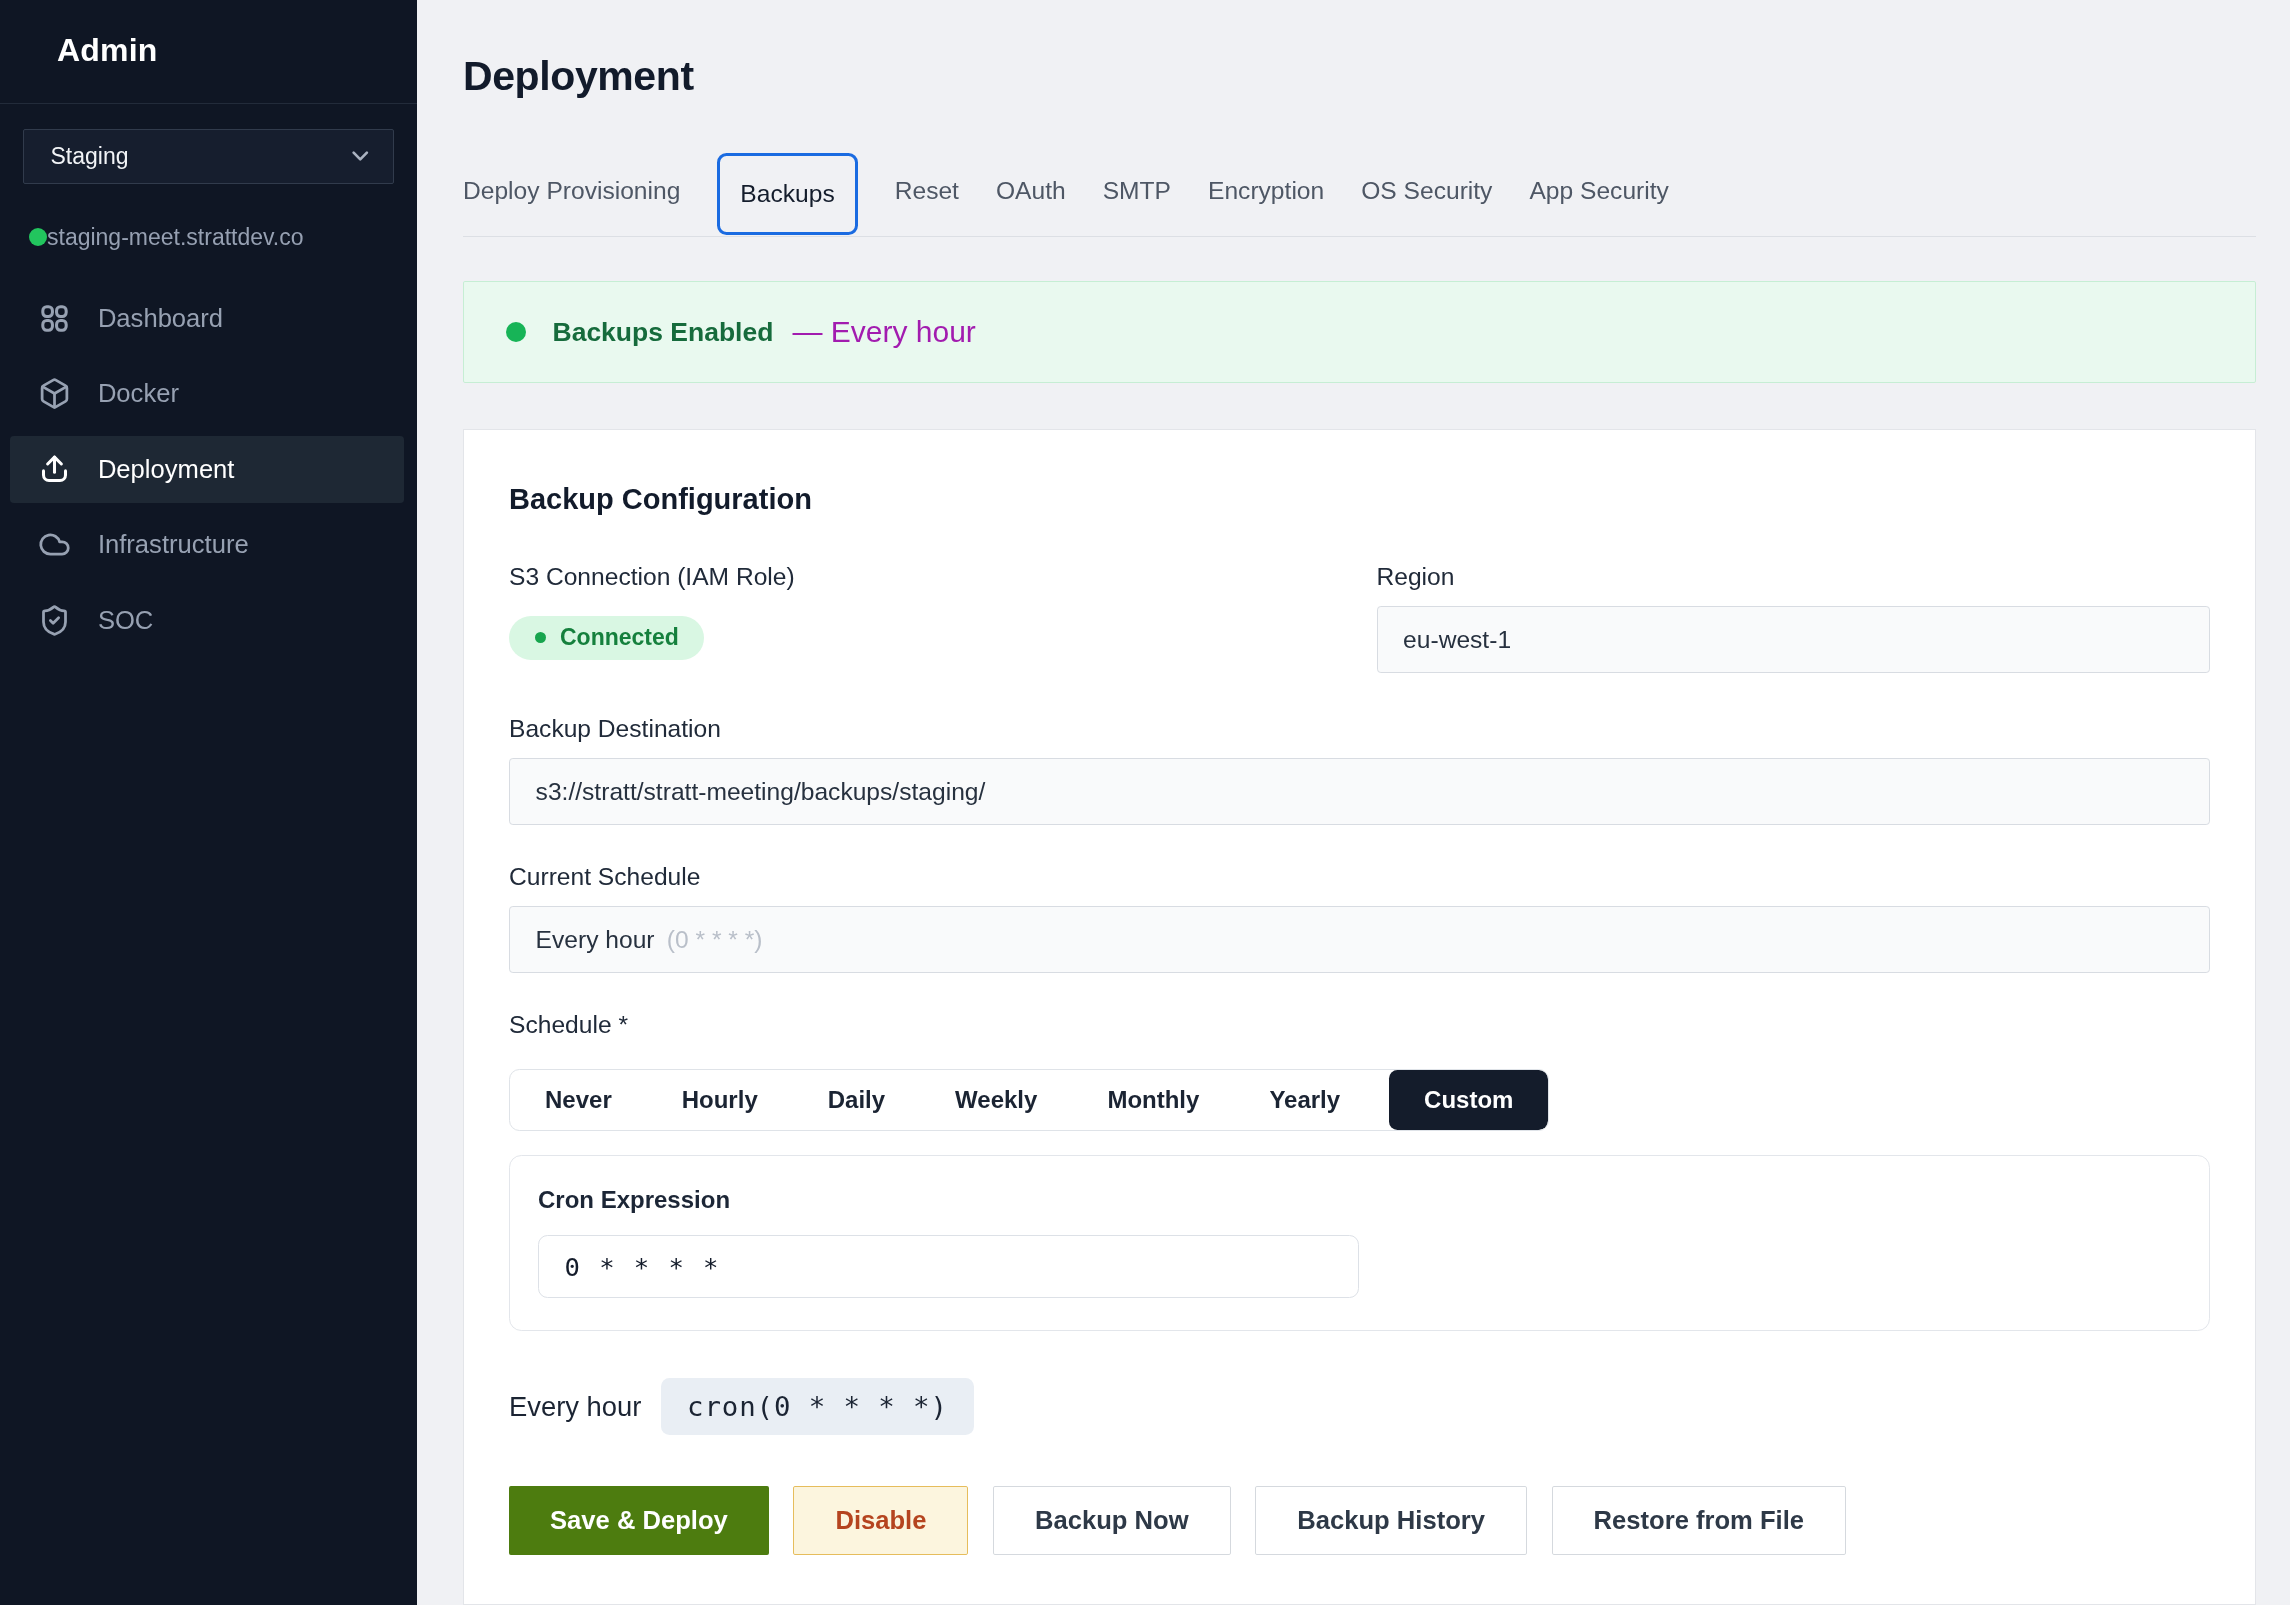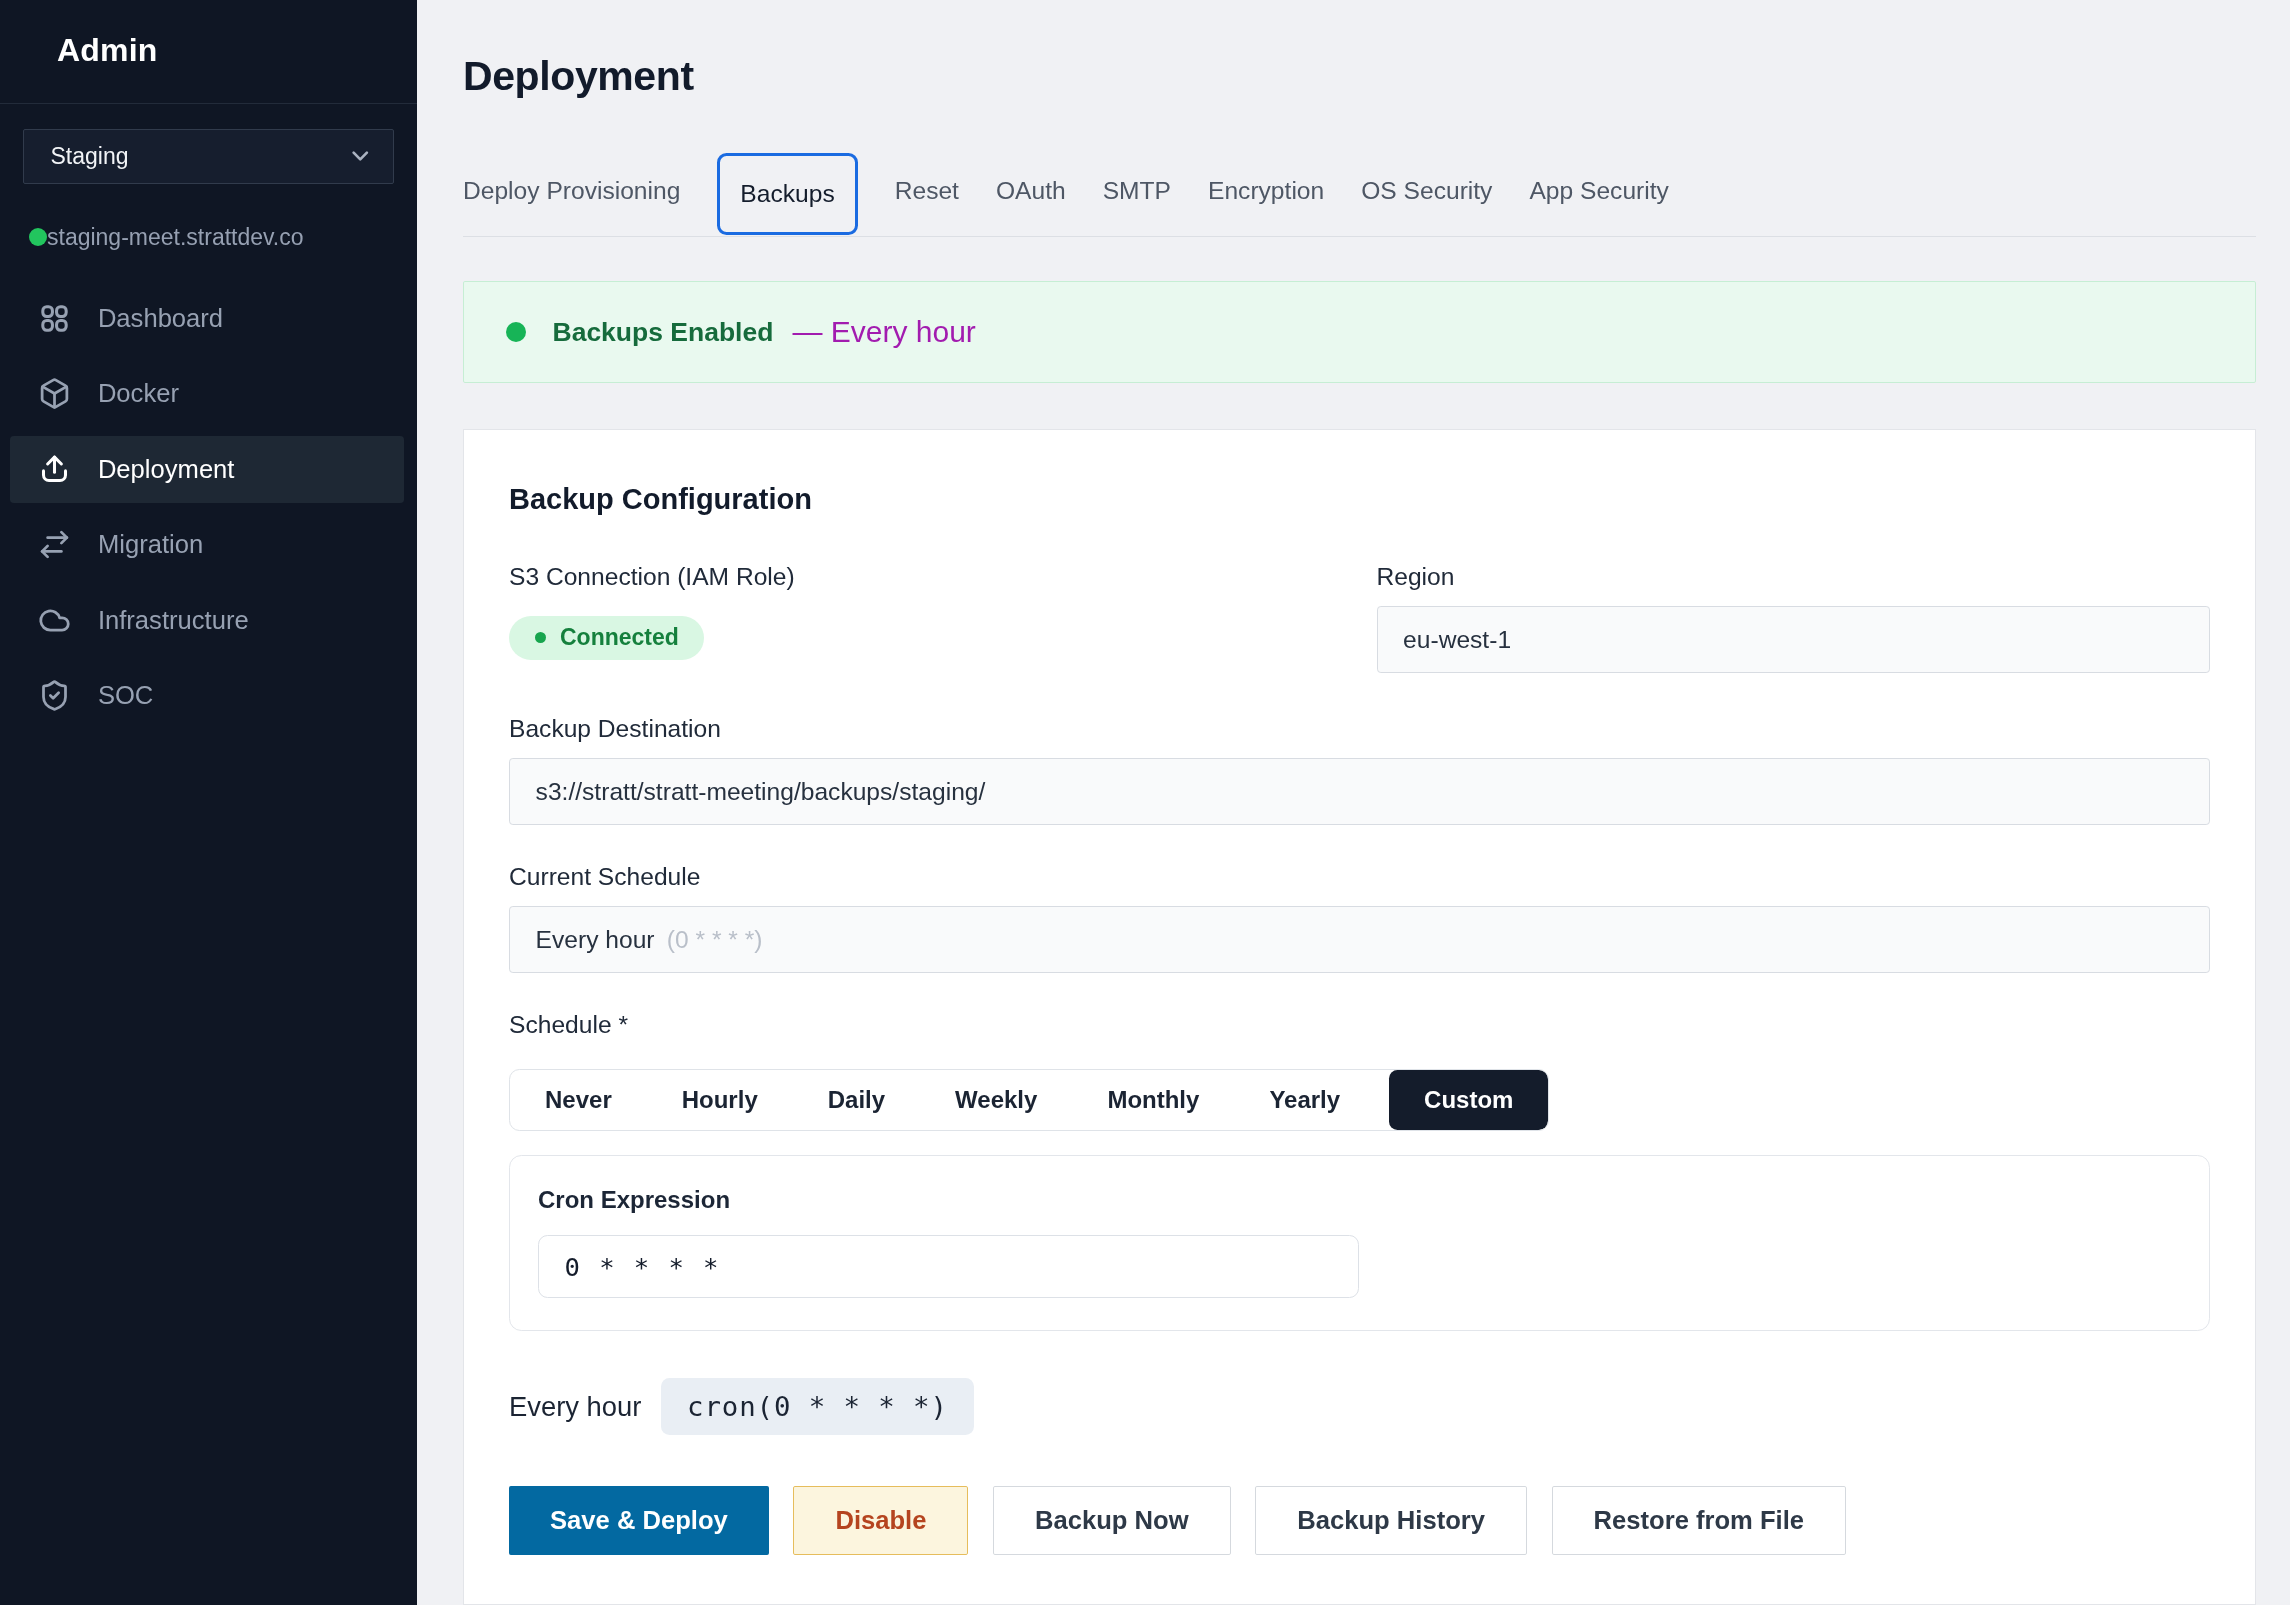--- a/index.html
+++ b/index.html
@@ -160,21 +160,21 @@
     color: #1b2433; letter-spacing: 0.9px;
   }
 
   .actions { margin-top: 51px; display: flex; gap: 24.6px; }
   .btn {
     height: 69px; padding: 0 41px; border-radius: 1.9px;
     display: inline-flex; align-items: center;
     font-size: 25.6px; font-weight: 600; cursor: pointer;
     font-family: "Liberation Sans", sans-serif; border: none;
   }
-  .btn-primary { background: #0369a1; color: #ffffff; }
+  .btn-primary { background: #4d7c0f; color: #ffffff; }
   .btn-warning { background: #fcf5de; border: 1.9px solid #e6bd5c; color: #b5441f; }
   .btn-neutral { background: #ffffff; border: 1.9px solid #d5d9de; color: #2e3947; }
 </style>
 </head>
 <body>
 
 <aside class="sidebar">
   <div class="sidebar-title">Admin</div>
 
   <div class="select-wrap">
@@ -209,29 +209,20 @@
         </svg>
       <span>Docker</span>
     </div>
     <div class="nav-item active">
       <svg viewBox="0 0 24 24" fill="none" stroke="currentColor" stroke-width="2.2" stroke-linecap="round" stroke-linejoin="round">
           <path d="M4 13v3a4 4 0 0 0 4 4h8a4 4 0 0 0 4-4v-3"></path>
           <polyline points="7 8 12 3 17 8"></polyline>
           <line x1="12" y1="3" x2="12" y2="14"></line>
         </svg>
       <span>Deployment</span>
-    </div>
-    <div class="nav-item">
-      <svg viewBox="0 0 24 24" fill="none" stroke="currentColor" stroke-width="2" stroke-linecap="round" stroke-linejoin="round">
-          <polyline points="17 3 21 7 17 11"></polyline>
-          <path d="M21 7H7"></path>
-          <polyline points="7 13 3 17 7 21"></polyline>
-          <path d="M3 17h14"></path>
-        </svg>
-      <span>Migration</span>
     </div>
     <div class="nav-item">
       <svg viewBox="0 0 24 24" fill="none" stroke="currentColor" stroke-width="2" stroke-linecap="round" stroke-linejoin="round">
           <path d="M17.5 19H9a7 7 0 1 1 6.71-9h1.79a4.5 4.5 0 1 1 0 9Z"></path>
         </svg>
       <span>Infrastructure</span>
     </div>
     <div class="nav-item">
       <svg viewBox="0 0 24 24" fill="none" stroke="currentColor" stroke-width="2" stroke-linecap="round" stroke-linejoin="round">
           <path d="M20 13c0 5-3.5 7.5-7.66 8.95a1 1 0 0 1-.67-.01C7.5 20.5 4 18 4 13V6a1 1 0 0 1 1-1c2 0 4.5-1.2 6.24-2.72a1 1 0 0 1 1.52 0C14.5 3.8 17 5 19 5a1 1 0 0 1 1 1z"></path>

